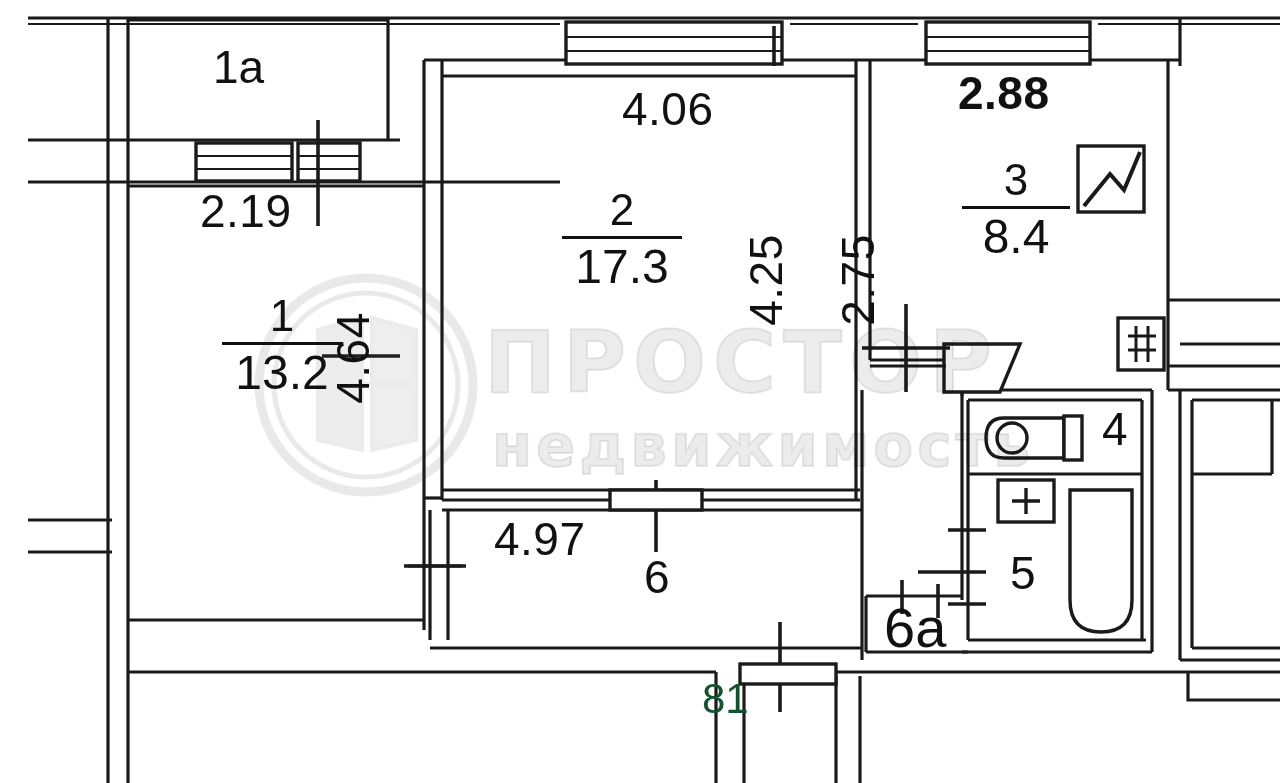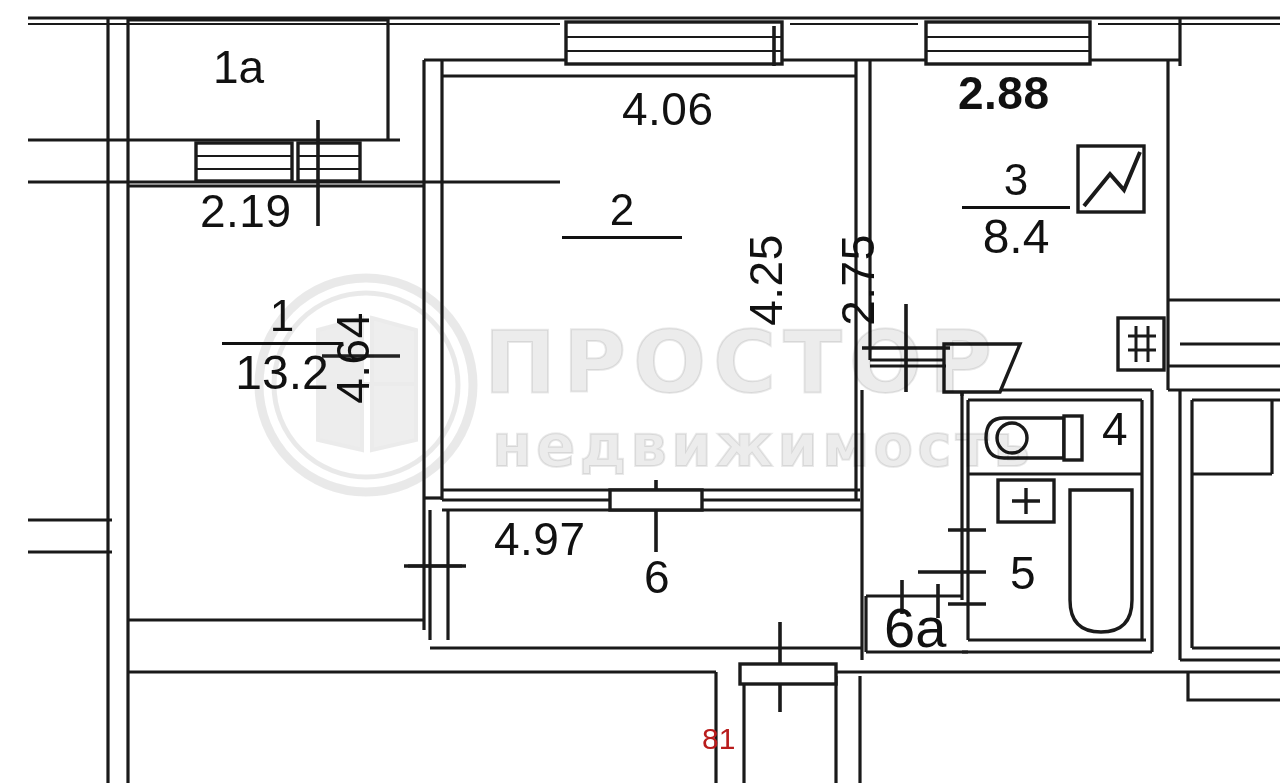--- a/index.html
+++ b/index.html
@@ -35,21 +35,21 @@
     position: absolute;
     font-family: "Liberation Sans", sans-serif;
     color: #111111;
     white-space: nowrap;
     line-height: 1;
     user-select: none;
   }
   .lbl-dim   { font-size: 46px; letter-spacing: 0.5px; }
   .lbl-room  { font-size: 46px; }
   .lbl-small { font-size: 56px; }
-  .lbl-red   { font-size: 30px; color: #b91c1c; margin-top: 46px; }
+  .lbl-red   { font-size: 42px; color: #14532d; }
   .vert { transform-origin: center center; }
 
   
   .frac {
     position: absolute;
     text-align: center;
     font-family: "Liberation Sans", sans-serif;
     color: #111111;
     line-height: 1.02;
     user-select: none;
@@ -275,20 +275,21 @@
 
   <div class="frac" style="left:222px; top:294px; width:120px;">
     <span class="num">1</span>
     <span class="bar"></span>
     <span class="den">13.2</span>
   </div>
 
   <div class="frac" style="left:562px; top:188px; width:120px;">
     <span class="num">2</span>
     <span class="bar"></span>
+    <span class="den">17.3</span>
   </div>
 
   <div class="frac" style="left:962px; top:158px; width:108px;">
     <span class="num">3</span>
     <span class="bar"></span>
     <span class="den">8.4</span>
   </div>
 
   <div class="lbl lbl-dim vert" style="left:307px; top:335px; transform:rotate(-90deg);">4.64</div>
 

